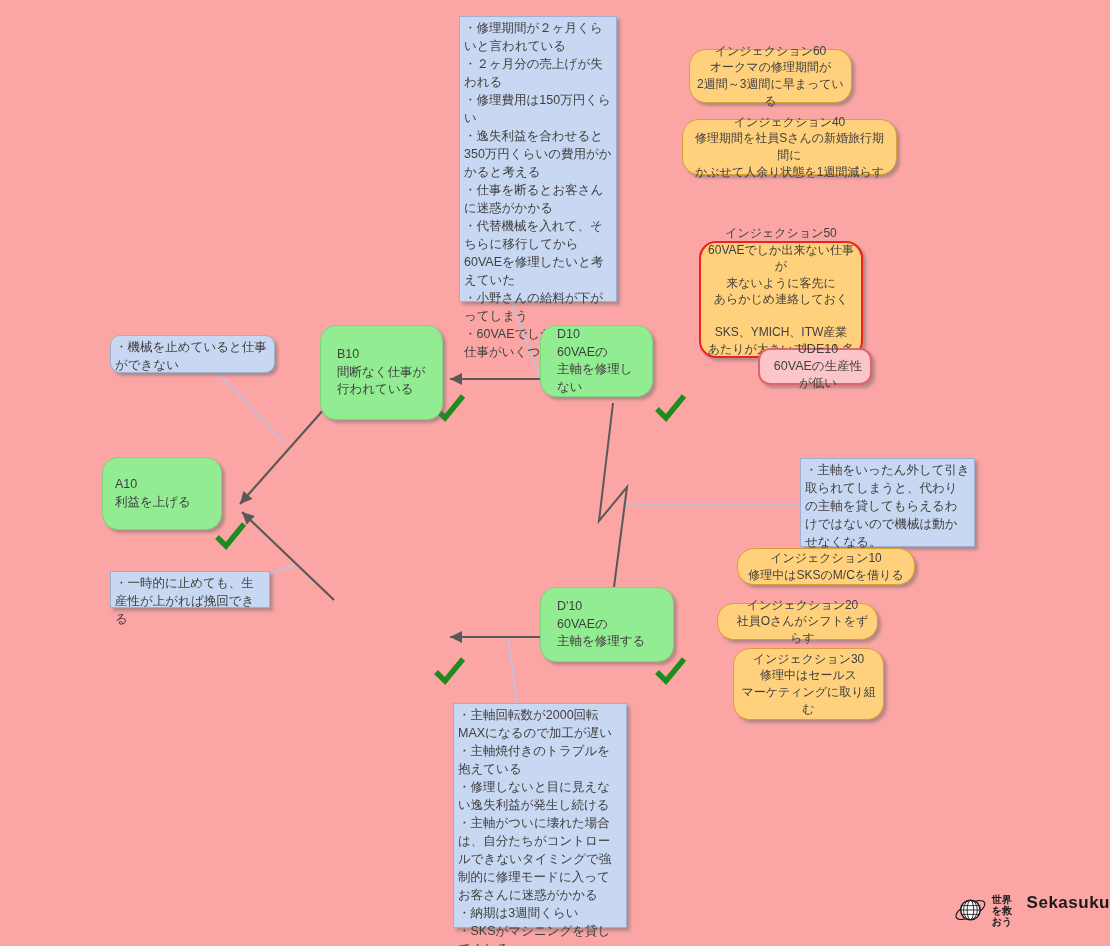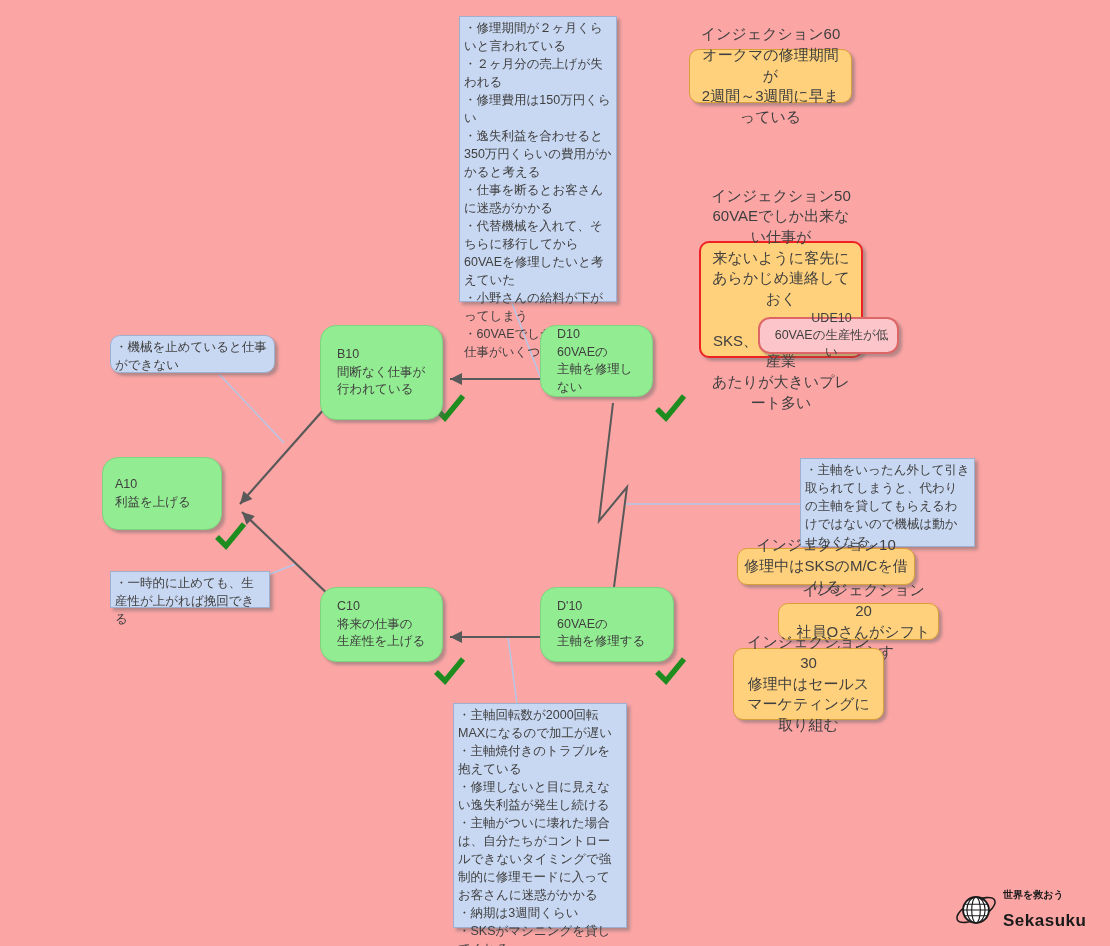--- a/index.html
+++ b/index.html
@@ -10,32 +10,32 @@
   .box{position:absolute;box-sizing:border-box;white-space:pre-line;
        box-shadow:3px 3px 3px rgba(100,100,100,0.45);}
   
   .entity{background:#92ec92;border:1px solid #7fd47f;border-radius:16px;
           font-size:12.5px;line-height:1.4;display:flex;align-items:center;
           padding:6px 8px 6px 16px;text-align:left;}
   
   .note{background:#c9d8f2;border:1px solid #9fafd0;font-size:12.5px;
         line-height:1.44;padding:2px 4px;text-align:left;}
   
-  .injection{background:#ffd17c;border:1.5px solid #da9f36;border-radius:10px;
-             font-size:15px;line-height:1.38;display:flex;align-items:center;
+  .injection{background:#ffd17c;border:1.5px solid #da9f36;border-radius:17px;
+             font-size:12px;line-height:1.38;display:flex;align-items:center;
              justify-content:center;text-align:center;padding:4px 6px;}
   .injection.alert{border:2px solid #ee2222;}
   
   .ude{background:#fbc5c9;border:2px solid #dd6666;border-radius:12px;
        font-size:12.5px;line-height:1.38;display:flex;align-items:center;
        justify-content:center;text-align:center;padding:2px 6px;}
   .overlay{position:absolute;left:0;top:0;}
   
   .logo{position:absolute;left:953px;top:886px;display:flex;align-items:center;gap:4px;}
-  .logo-text{display:flex;flex-direction:column;line-height:1.1;color:#1a1a1a;gap:12px;}
+  .logo-text{display:flex;flex-direction:row;line-height:1.1;color:#1a1a1a;gap:12px;}
   .logo-tagline{font-size:10px;font-weight:bold;}
   .logo-brand{font-size:17px;font-weight:800;letter-spacing:0.5px;}
 </style>
 </head>
 <body>
 
 <div id="canvas">
 
   <svg class="overlay" width="1110" height="946" viewBox="0 0 1110 946">
     <defs>
@@ -88,46 +88,46 @@
   <div class="box note" style="left:453px;top:703px;width:174px;height:225px;">・主軸回転数が2000回転MAXになるので加工が遅い
 ・主軸焼付きのトラブルを抱えている
 ・修理しないと目に見えない逸失利益が発生し続ける
 ・主軸がついに壊れた場合は、自分たちがコントロールできないタイミングで強制的に修理モードに入ってお客さんに迷惑がかかる
 ・納期は3週間くらい
 ・SKSがマシニングを貸してくれる</div>
 
   <div class="box injection" style="left:689px;top:49px;width:163px;height:54px;">インジェクション60
 オークマの修理期間が
 2週間～3週間に早まっている</div>
+  <div class="box injection" style="left:682px;top:119px;width:215px;height:56px;">インジェクション40
+修理期間を社員Sさんの新婚旅行期間に
+かぶせて人余り状態を1週間減らす</div>
   <div class="box injection alert" style="left:699px;top:193px;width:164px;height:117px;margin-top:48px;">インジェクション50
 60VAEでしか出来ない仕事が
 来ないように客先に
 あらかじめ連絡しておく
 
 SKS、YMICH、ITW産業
 あたりが大きいプレート多い</div>
   <div class="box injection" style="left:737px;top:548px;width:178px;height:37px;">インジェクション10
 修理中はSKSのM/Cを借りる</div>
-  <div class="box injection" style="left:778px;top:603px;width:161px;height:37px;padding-left:16px;">インジェクション20
+  <div class="box injection" style="left:717px;top:603px;width:161px;height:37px;padding-left:16px;">インジェクション20
 社員Oさんがシフトをずらす</div>
   <div class="box injection" style="left:733px;top:648px;width:151px;height:72px;">インジェクション30
 修理中はセールス
 マーケティングに取り組む</div>
 
-  <div class="box ude" style="left:758px;top:317px;width:141px;height:37px;padding-left:12px;">UDE10
+  <div class="box ude" style="left:758px;top:348px;width:114px;height:37px;padding-left:12px;">UDE10
 60VAEの生産性が低い</div>
 
   <div class="box entity" style="left:102px;top:457px;width:120px;height:73px;padding-left:12px;">A10
 利益を上げる</div>
   <div class="box entity" style="left:320px;top:325px;width:123px;height:95px;">B10
 間断なく仕事が
 行われている</div>
-  <div class="box entity" style="left:320px;top:587px;width:123px;height:75px;">C10
-将来の仕事の
-生産性を上げる</div>
   <div class="box entity" style="left:540px;top:325px;width:113px;height:72px;">D10
 60VAEの
 主軸を修理しない</div>
   <div class="box entity" style="left:540px;top:587px;width:134px;height:75px;">D'10
 60VAEの
 主軸を修理する</div>
 
   <div class="logo">
     <svg width="46" height="48" viewBox="0 0 48 48">
       <defs>

